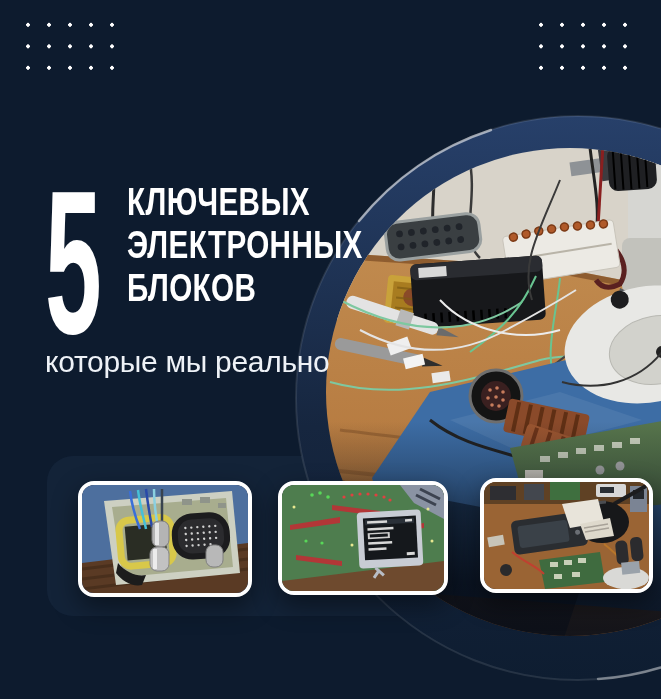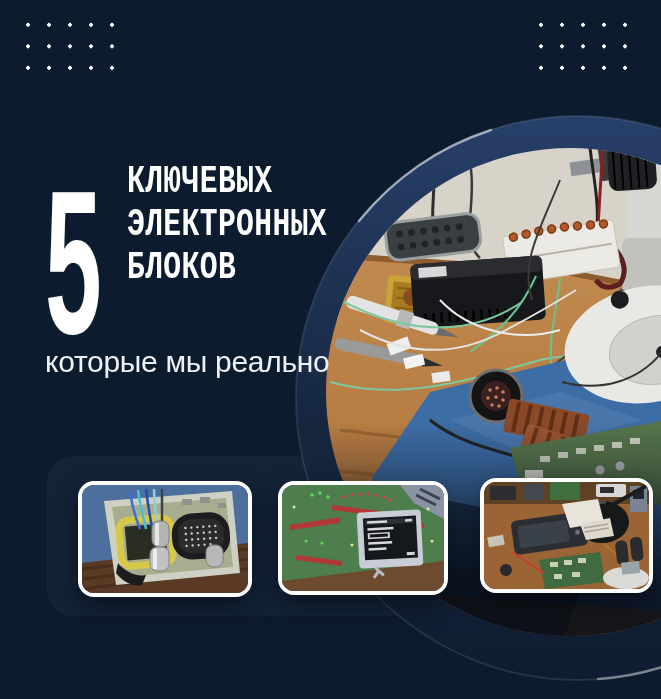--- a/index.html
+++ b/index.html
@@ -33,21 +33,21 @@
     display:flex;align-items:flex-start;
     color:#ffffff;
   }
   .headline-number-box{width:68px;}
   .headline-number{
     display:inline-block;
     font-size:204px;font-weight:bold;line-height:1;
     transform:scaleX(0.50);transform-origin:left top;
     letter-spacing:0;
   }
-  .headline-lines{margin-left:14px;font-family:Liberation Mono, monospace;}
+  .headline-lines{margin-top:21px;margin-left:14px;}
   .headline-line{
     font-size:38px;font-weight:bold;line-height:43px;
     transform:scaleX(0.78);transform-origin:left top;
     white-space:nowrap;letter-spacing:0.5px;
   }
   
   .subtitle{
     position:absolute;left:45px;top:341px;
     color:#eef2f7;font-size:30px;line-height:42px;
     letter-spacing:-0.3px;

